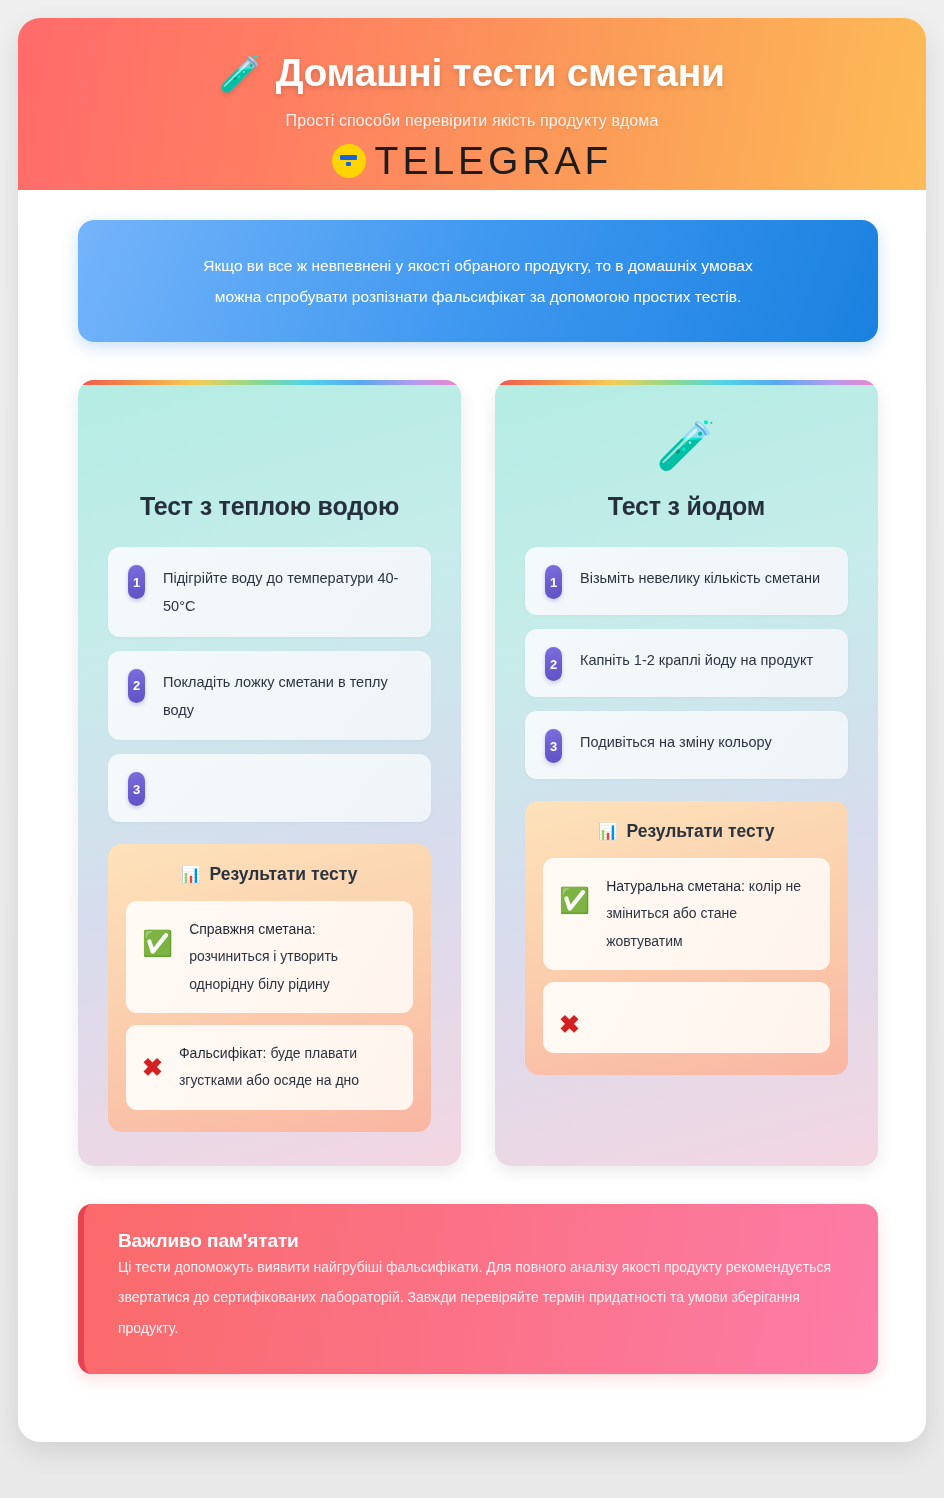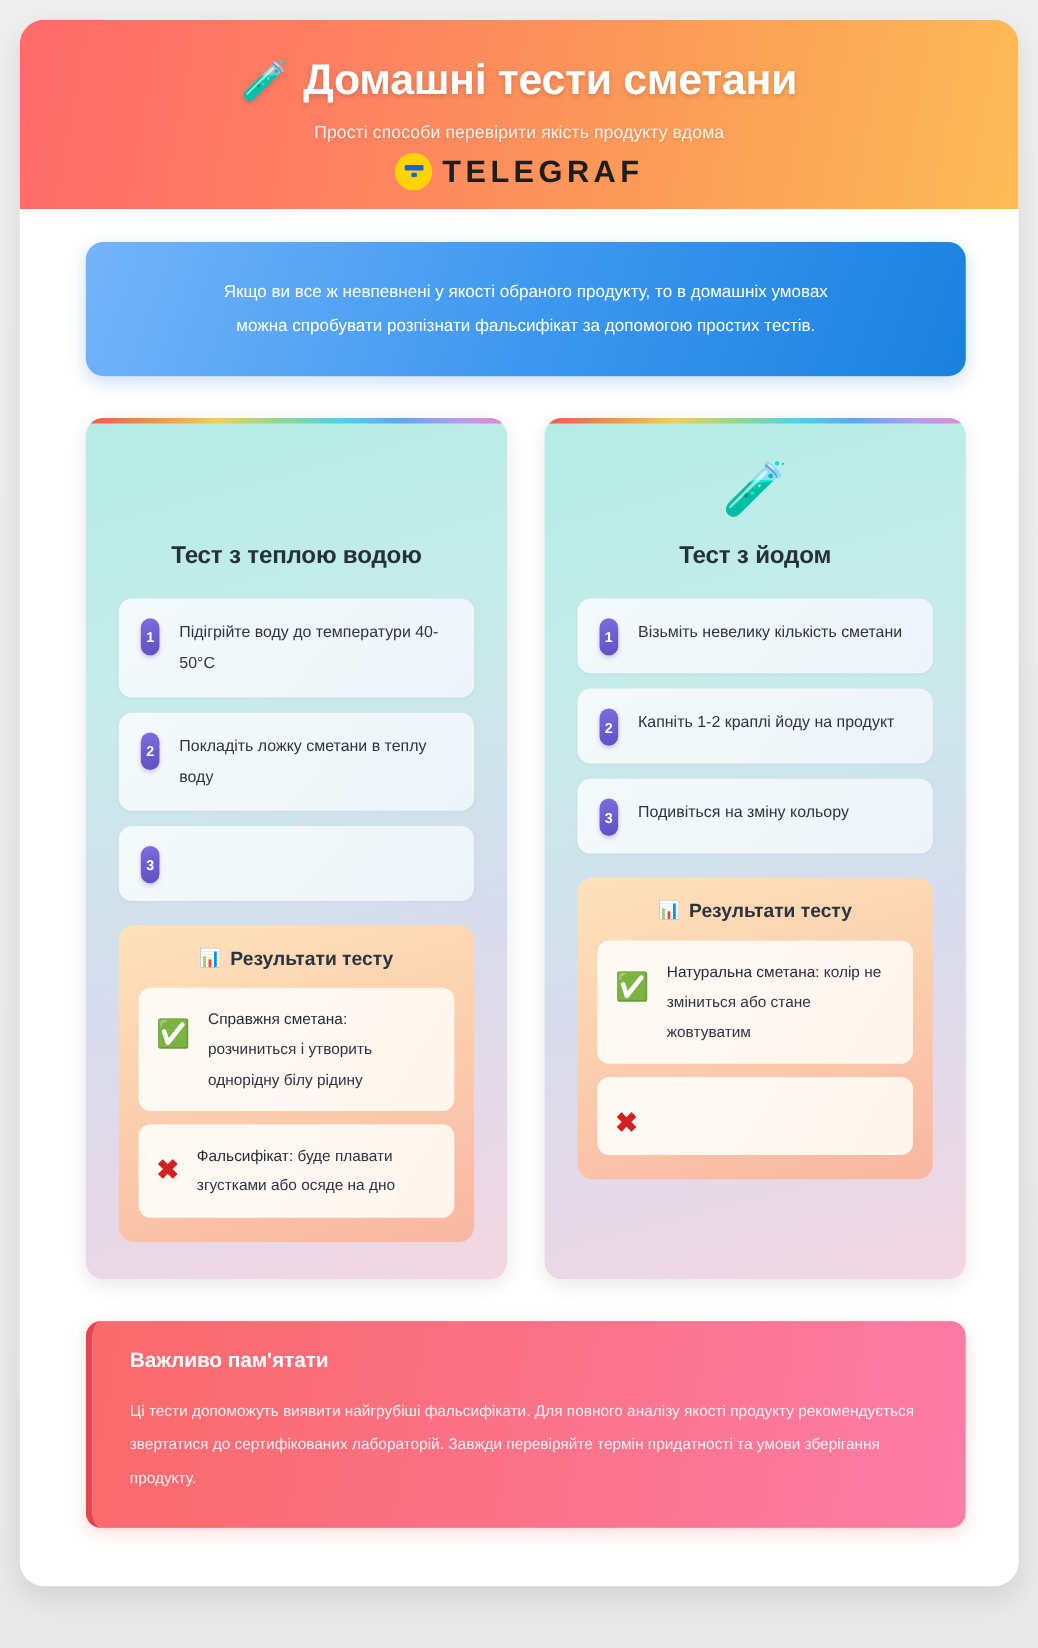--- a/index.html
+++ b/index.html
@@ -69,21 +69,21 @@
     border-radius: 50%;
     background: #ffd400;
     display: flex; align-items: center; justify-content: center;
     flex-direction: column;
     gap: 2px;
     flex: 0 0 auto;
   }
   .brand-mark .bar { width: 17px; height: 5px; background: #1565d8; border-radius: 1px; }
   .brand-mark .dot { width: 5px; height: 4px; background: #1565d8; border-radius: 1px; }
   .brand-word {
-    font-size: 28px; font-weight: bold; color: #1d1d1d;
+    font-size: 39px; font-weight: normal; color: #1d1d1d;
     letter-spacing: 4px;
   }
 
   
   .body { padding: 30px 48px 40px 60px; }
 
   .intro {
     background: linear-gradient(110deg, #74b4fa 0%, #3d97ef 52%, #1a81e0 100%);
     border-radius: 16px;
     padding: 30px 52px;
@@ -116,21 +116,21 @@
     background: linear-gradient(90deg,#f0564f 0%,#f2944a 16%,#f5cd56 31%,#8fd98c 46%,#4fd2e8 60%,#5aa7f2 74%,#b59cf0 88%,#ef84c8 100%);
   }
   .card-icon {
     height: 72px;
     text-align: center;
     font-size: 48px;
     line-height: 72px;
   }
   .card-title {
     text-align: center;
-    font-size: 22px;
+    font-size: 25px;
     font-weight: bold;
     color: #26303c;
     margin: 10px 0 26px 0;
     letter-spacing: -0.2px;
   }
 
   .steps { display: flex; flex-direction: column; gap: 14px; }
   .step {
     background: linear-gradient(130deg, #f4f9fb 0%, #eef4f8 100%);
     border-radius: 12px;
@@ -212,21 +212,20 @@
     background: linear-gradient(100deg, #fa6a6a 0%, #fb7287 48%, #fc7ca8 100%);
     border-left: 6px solid #e8424f;
     border-radius: 14px;
     padding: 26px 34px 30px 34px;
     color: #ffffff;
     box-shadow: 0 5px 16px rgba(250,106,106,0.22);
   }
   .warning-title {
     font-size: 19px;
     font-weight: bold;
-    margin-bottom: 18px;
     letter-spacing: -0.1px;
   }
   .warning-text {
     font-size: 14px;
     line-height: 2.2;
     color: #fff1f3;
   }
 </style>
 </head>
 <body>

